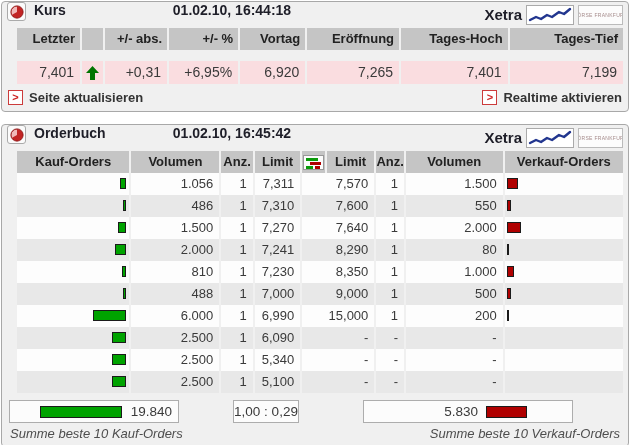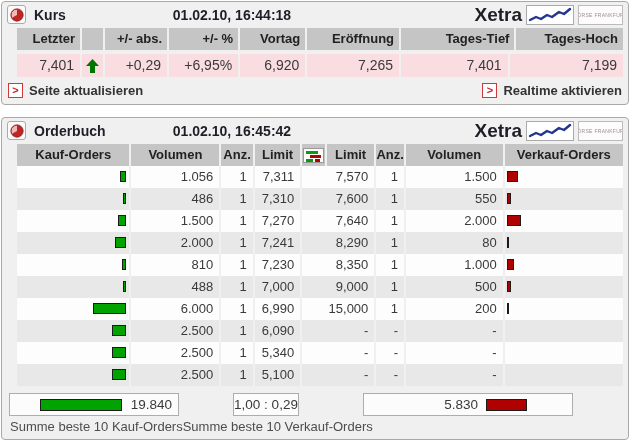--- a/index.html
+++ b/index.html
@@ -4,43 +4,43 @@
 <style>
   * { margin:0; padding:0; box-sizing:border-box; }
   html,body { width:630px; height:445px; background:#fff; overflow:hidden;
     font-family:"Liberation Sans", sans-serif; font-size:13px; color:#333; }
   body { padding:1px; }
 
   .panel { width:628px; background:#f0f0f0; border:1px solid #a8a8a8; border-radius:4px; }
   .panel + .panel { margin-top:12px; }
 
   
-  .panel-header { position:relative; display:flex; align-items:center; height:25px; padding:0 5px; }
+  .panel-header { position:relative; display:flex; height:25px; padding:0 5px; }
   .icon-box { display:inline-flex; align-items:center; justify-content:center; width:19px; height:19px;
     background:#fbfbfb; border:1px solid #aaa; border-radius:3px; }
   .panel-title { margin-left:8px; font-weight:bold; font-size:14px; color:#1e1e28; }
   .panel-date { position:absolute; left:140px; width:180px; text-align:center; font-weight:bold; font-size:14px; color:#1e1e28; }
   .exchange { margin-left:auto; display:flex; align-items:center; gap:4px; }
-  .exchange-name { font-weight:bold; font-size:19px; color:#1e1e28; }
+  .exchange-name { font-weight:bold; font-size:15px; color:#1e1e28; }
   .chart-box { width:48px; height:20px; background:#fff; border:1px solid #aaa; display:flex; align-items:center; justify-content:center; }
   .bf-box { width:45px; height:20px; background:#fcfcfc; border:1px solid #bbb; display:flex; align-items:center; justify-content:center;
     font-size:5px; color:#a58b8b; letter-spacing:.3px; white-space:nowrap; overflow:hidden; }
 
   
   .trow { display:flex; padding-left:15px; padding-right:5px; }
   .cell { margin-right:2px; }
   .cell:last-child { margin-right:0; }
   .hcell { background:#c5c5c5; font-weight:bold; color:#222; height:22px; line-height:22px; text-align:center; }
   .num { text-align:right; padding-right:6px; white-space:nowrap; }
 
   
   .k-head { margin-top:1px; }
   .k-head .hcell { text-align:right; padding-right:5px; }
   .k-vals .cell { background:#fadde0; height:23px; line-height:23px; font-size:14px; color:#3a3a3a; }
-  .k-vals { margin-top:4px;border-radius:10px; }
+  .k-vals { margin-top:11px;border-radius:10px; }
   .kc1{width:64px} .kc2{width:21px} .kc3{width:63px} .kc4{width:70px}
   .kc5{width:66px} .kc6{width:93px} .kc7{width:108px} .kc8{width:115px}
   .green { color:#008000; }
   .arrow-cell { display:flex; align-items:center; justify-content:center; }
 
   .links-row { display:flex; justify-content:space-between; align-items:center; height:27px; padding:0 6px; }
   .link { display:flex; align-items:center; gap:6px; cursor:pointer; }
   .link-arrow-box { width:15px; height:15px; border:1px solid #cc3b3b; background:#fff; color:#cc2222;
     font-weight:bold; font-size:11px; line-height:13px; text-align:center; }
   .link-label { font-weight:bold; color:#333; }
@@ -70,21 +70,21 @@
   .sum-box { height:23px; background:#fcfcfc; border:1px solid #adadad; display:flex; align-items:center; }
   .sum-buy { margin-left:7px; width:170px;padding-left:20px; }
   .sum-buy .gbar-sum { margin-left:10px; height:12px; background:#00a300; border:1px solid #1b1b1b; }
   .sum-buy .sum-num { flex:1; text-align:right; padding-right:6px; }
   .sum-ratio { margin-left:54px; width:66px; justify-content:center; }
   .sum-sell { margin-left:64px; width:210px; }
   .sum-sell .sum-num { flex:1; text-align:right; }
   .sum-sell .rbar-sum { margin-left:8px; margin-right:45px; height:12px; background:#b00000; border:1px solid #1b1b1b; }
   .sum-num { font-size:13.5px; color:#3a3a3a; white-space:nowrap; }
 
-  .ob-footer { display:flex; justify-content:flex-start; padding:3px 8px 5px 8px; color:#4d4d4d; }
+  .ob-footer { display:flex; justify-content:space-between; padding:3px 8px 5px 8px; color:#4d4d4d;font-style:italic; }
 </style>
 </head>
 <body>
 
 <div class="panel">
   <div class="panel-header">
     <span class="icon-box">
       <svg width="14" height="14" viewBox="0 0 16 16">
         <circle cx="8" cy="8" r="7" fill="#c22424"></circle>
         <path d="M8 8 L8 1.6 A6.4 6.4 0 0 0 2.3 11.2 Z" fill="#f0b9b9"></path>
@@ -104,32 +104,32 @@
     </span>
   </div>
 
   <div class="trow k-head">
     <div class="cell hcell kc1">Letzter</div>
     <div class="cell hcell kc2"></div>
     <div class="cell hcell kc3">+/- abs.</div>
     <div class="cell hcell kc4">+/- %</div>
     <div class="cell hcell kc5">Vortag</div>
     <div class="cell hcell kc6">Eröffnung</div>
+    <div class="cell hcell kc7">Tages-Hoch</div>
     <div class="cell hcell kc8">Tages-Tief</div>
-    <div class="cell hcell kc7">Tages-Hoch</div>
   </div>
 
   <div class="trow k-vals">
     <div class="cell num kc1 green">7,401</div>
     <div class="cell kc2 arrow-cell">
       <svg width="13" height="14" viewBox="0 0 13 14">
           <path d="M6.5 0 L13 7 H9 V14 H4 V7 H0 Z" fill="#007500"></path>
         </svg>
     </div>
-    <div class="cell num kc3 green">+0,29</div>
+    <div class="cell num kc3 green">+0,31</div>
     <div class="cell num kc4 green">+6,95%</div>
     <div class="cell num kc5">6,920</div>
     <div class="cell num kc6">7,265</div>
     <div class="cell num kc7">7,401</div>
     <div class="cell num kc8">7,199</div>
   </div>
 
   <div class="links-row">
     <a class="link">
       <span class="link-arrow-box">&gt;</span>

